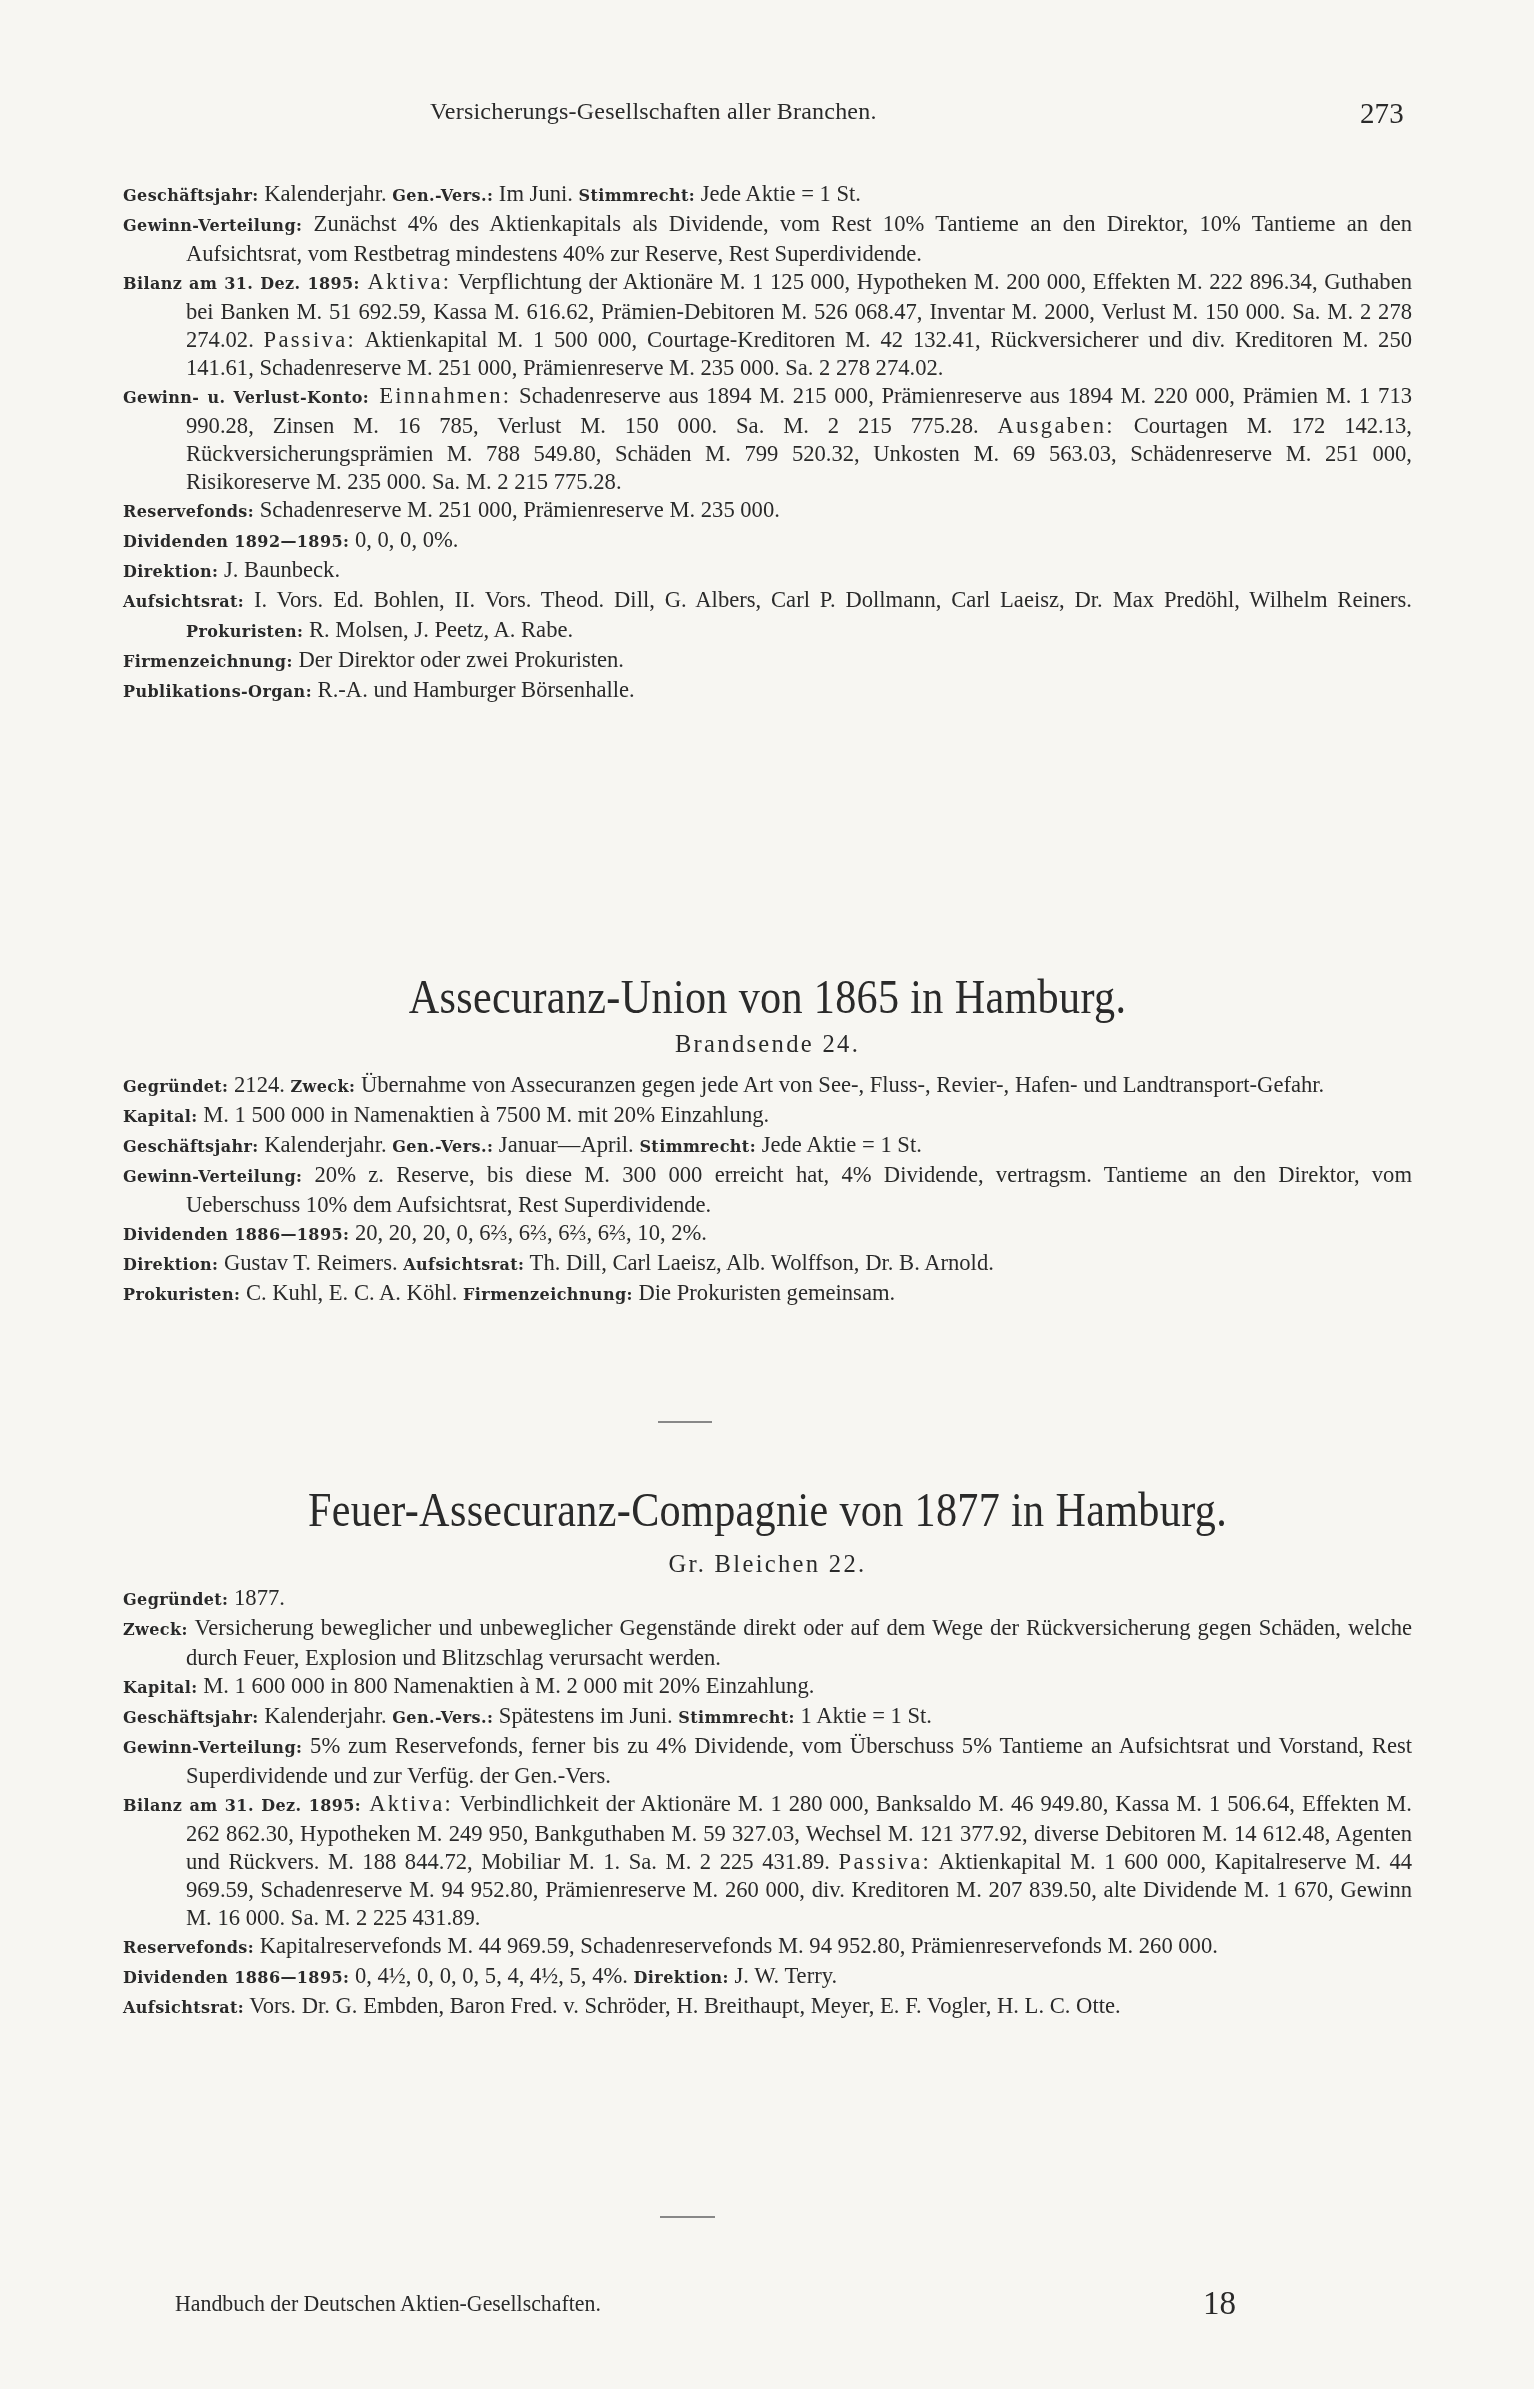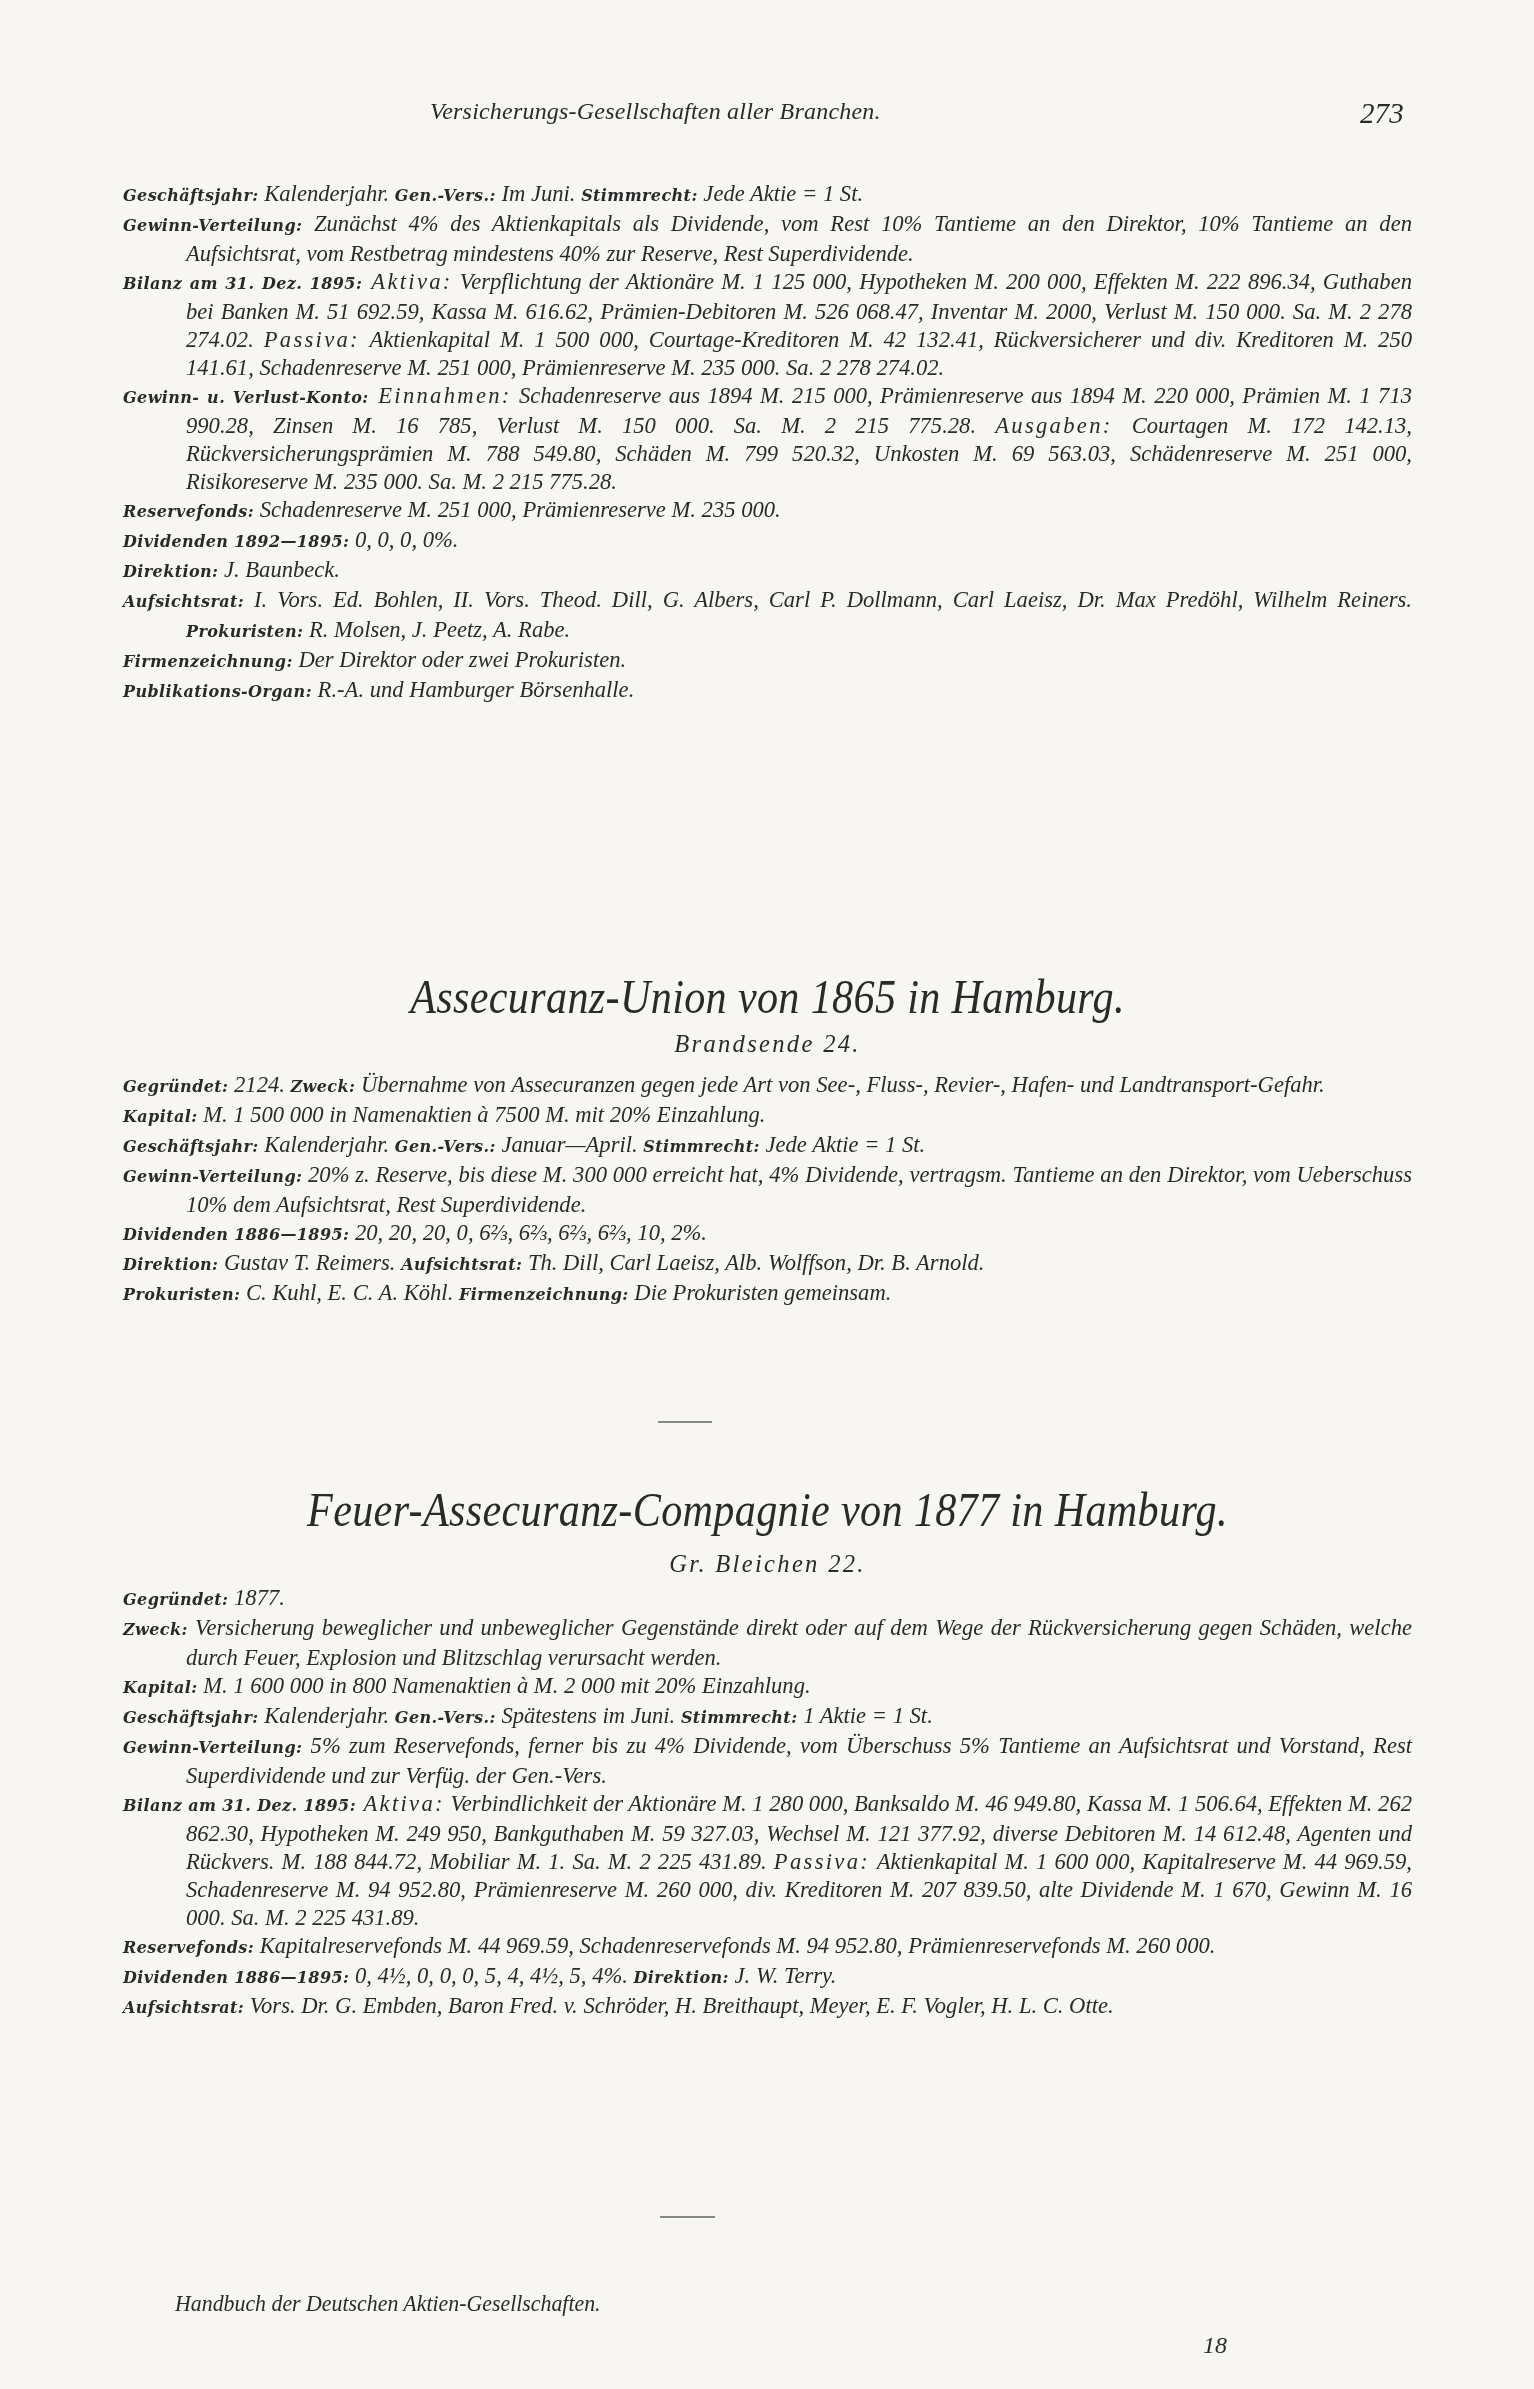--- a/index.html
+++ b/index.html
@@ -4,38 +4,38 @@
 <style>
   html, body { margin: 0; padding: 0; }
   body {
     width: 1535px; height: 2389px;
     background: #f7f6f2;
     font-family: "Liberation Serif", "DejaVu Serif", serif;
     color: #2a2a2a;
     position: relative;
     overflow: hidden;
   }
-  .page { position: absolute; left: 0; top: 0; width: 1513px; height: 2389px; font-style: italic; }
+  .page { position: absolute; left: 0; top: 0; width: 1513px; height: 2389px; }
   .running-head {
     position: absolute; top: 98px; left: 430px; width: 974px;
     font-size: 24px; letter-spacing: 0.2px;
   }
   .running-head .pno { position: absolute; right: 0; top: -1.5px; font-size: 29px; }
   .block { position: absolute; left: 123px; width: 1289px; font-size: 22.6px; line-height: 28px; }
   .p { margin: 0; text-indent: -63px; padding-left: 63px; text-align: justify; }
   .lbl { font-weight: bold; font-family: "DejaVu Serif", serif; font-size: 16px; letter-spacing: 0.4px; }
   .sp { letter-spacing: 2.3px; }
   .title {
     position: absolute; left: 0; width: 1535px; text-align: center;
     font-size: 49px; letter-spacing: 0.4px; transform: scaleX(0.86);
   }
   .addr { position: absolute; left: 0; width: 1535px; text-align: center; font-size: 24.6px; letter-spacing: 2.3px; }
   .rule { position: absolute; height: 1.5px; background: #888; }
   .footer { position: absolute; top: 2291px; left: 175px; font-size: 23px; transform: scaleX(0.95); transform-origin: left; }
-  .footer-num { position: absolute; top: 2285px; left: 1203px; font-size: 24px; margin-top: 47px; }
+  .footer-num { position: absolute; top: 2285px; left: 1203px; font-size: 33px; }
 </style>
 </head>
 <body>
 
 <div class="page">
 
   <div class="running-head">
     <span>Versicherungs-Gesellschaften aller Branchen.</span>
     <span class="pno">273</span>
   </div>

